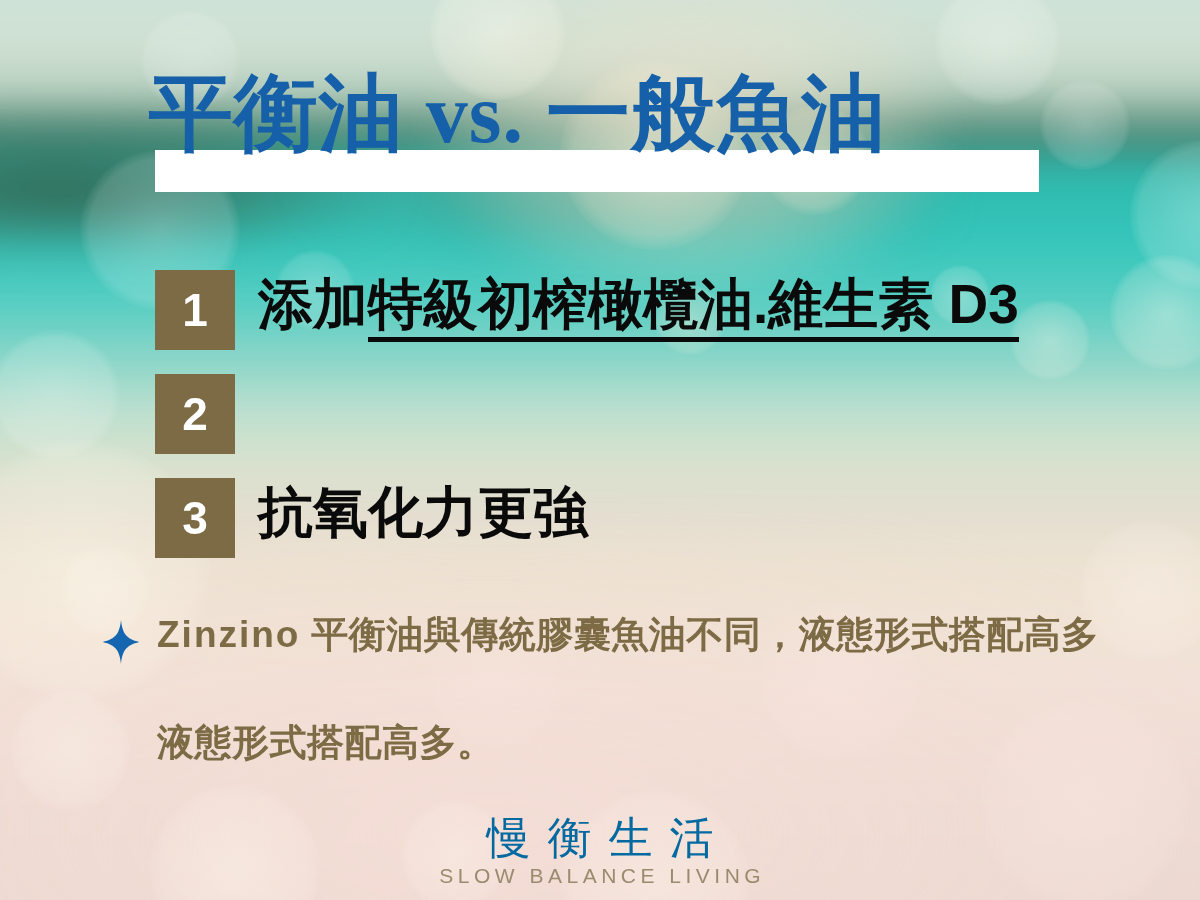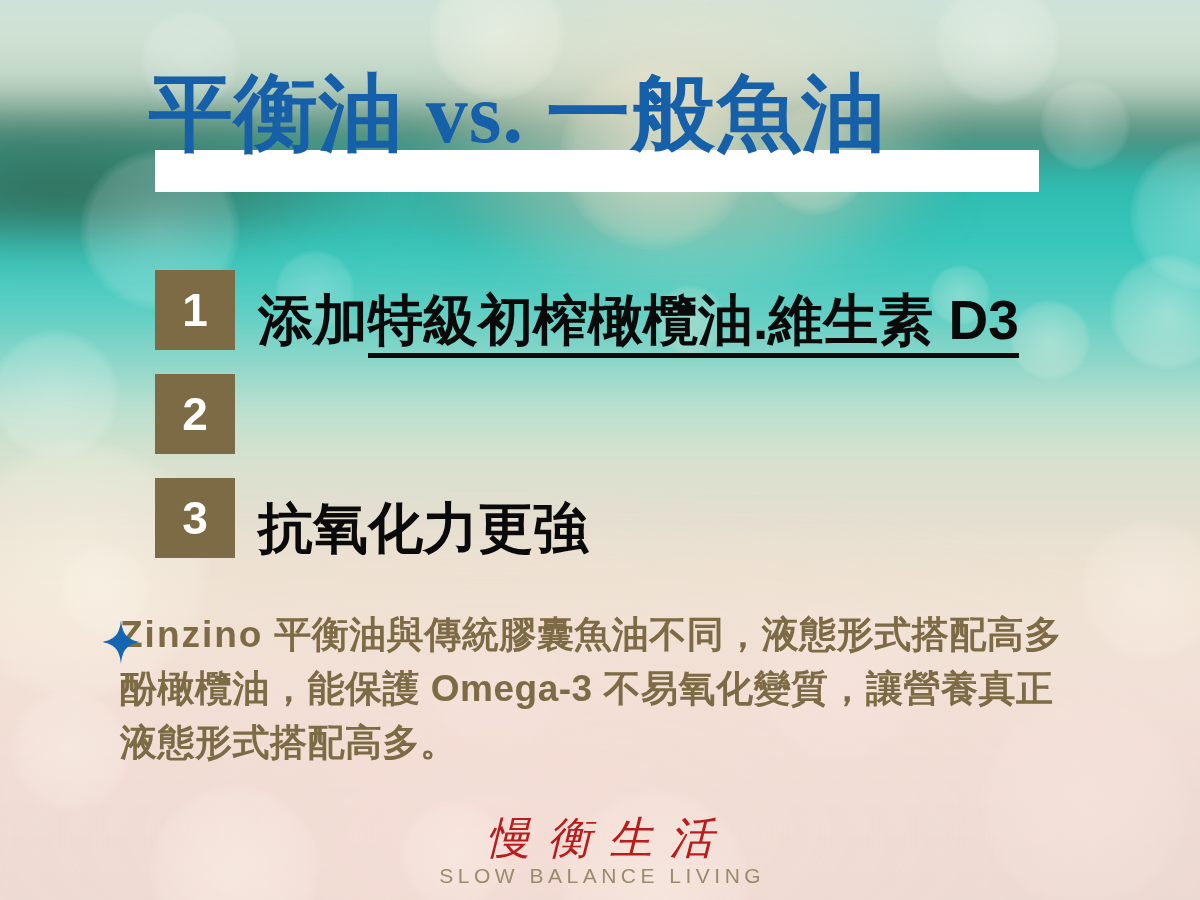--- a/index.html
+++ b/index.html
@@ -156,21 +156,21 @@
     color: #ffffff;
     font-weight: bold;
     font-size: 46px;
     line-height: 80px;
     text-align: center;
     font-family: "Liberation Sans", "DejaVu Sans", sans-serif;
   }
   .point-text {
     position: absolute;
     left: 258px;
-    top: 18px;
+    top: 2px;
     font-weight: bold;
     font-size: 55px;
     line-height: 80px;
     color: #0a0a0a;
     white-space: nowrap;
     font-family: "Liberation Sans", "DejaVu Sans", sans-serif;
   }
   .point-text .ul {
     border-bottom: 5px solid #0a0a0a;
     padding-bottom: 2px;
@@ -185,21 +185,21 @@
     z-index: 4;
   }
   .sparkle {
     position: absolute;
     left: 2px;
     top: 12px;
     width: 38px;
     height: 44px;
   }
   .body-text {
-    margin-left: 20px;
+    margin-left: 57px;
     font-weight: bold;
     font-size: 37px;
     line-height: 54px;
     color: #7d6b45;
     letter-spacing: 0.5px;
     font-family: "Liberation Sans", "DejaVu Sans", sans-serif;
     text-align: left;
   }
   .body-text .brand {
     letter-spacing: 2px;
@@ -211,25 +211,24 @@
     left: 0;
     bottom: 14px;
     width: 1200px;
     text-align: center;
     z-index: 4;
   }
   .logo-cn {
     font-family: "Liberation Serif", "DejaVu Serif", serif;
     font-size: 44px;
     line-height: 50px;
-    color: #b91c1c;
+    color: #0369a1;
     letter-spacing: 17px;
     padding-left: 17px;
     font-weight: normal;
-    font-style: italic;
   }
   .logo-en {
     margin-top: 2px;
     font-family: "Liberation Sans", "DejaVu Sans", sans-serif;
     font-size: 21px;
     line-height: 20px;
     color: #9b8b6e;
     letter-spacing: 4.5px;
     padding-left: 4.5px;
   }
@@ -292,21 +291,21 @@
     </div>
 
   </div>
 
   <div class="body-block">
     <svg class="sparkle" viewBox="0 0 40 48" aria-hidden="true">
       <path d="M20 0 C21.6 14.6 25.4 20.4 40 24 C25.4 27.6 21.6 33.4 20 48 C18.4 33.4 14.6 27.6 0 24 C14.6 20.4 18.4 14.6 20 0 Z" fill="#1565b0"></path>
     </svg>
     <div class="body-text">
       <span class="brand">Zinzino</span><span> 平衡油與傳統膠囊魚油不同，液態形式搭配高多</span><br>
-      <span>酚橄欖油，能保護 Omega-3 不易氧化變質，讓營養真正</span><br>
+      <br>
       <span>液態形式搭配高多。</span>
     </div>
   </div>
 
   <div class="logo">
     <div class="logo-cn">慢衡生活</div>
     <div class="logo-en">SLOW BALANCE LIVING</div>
   </div>
 
 </div>

